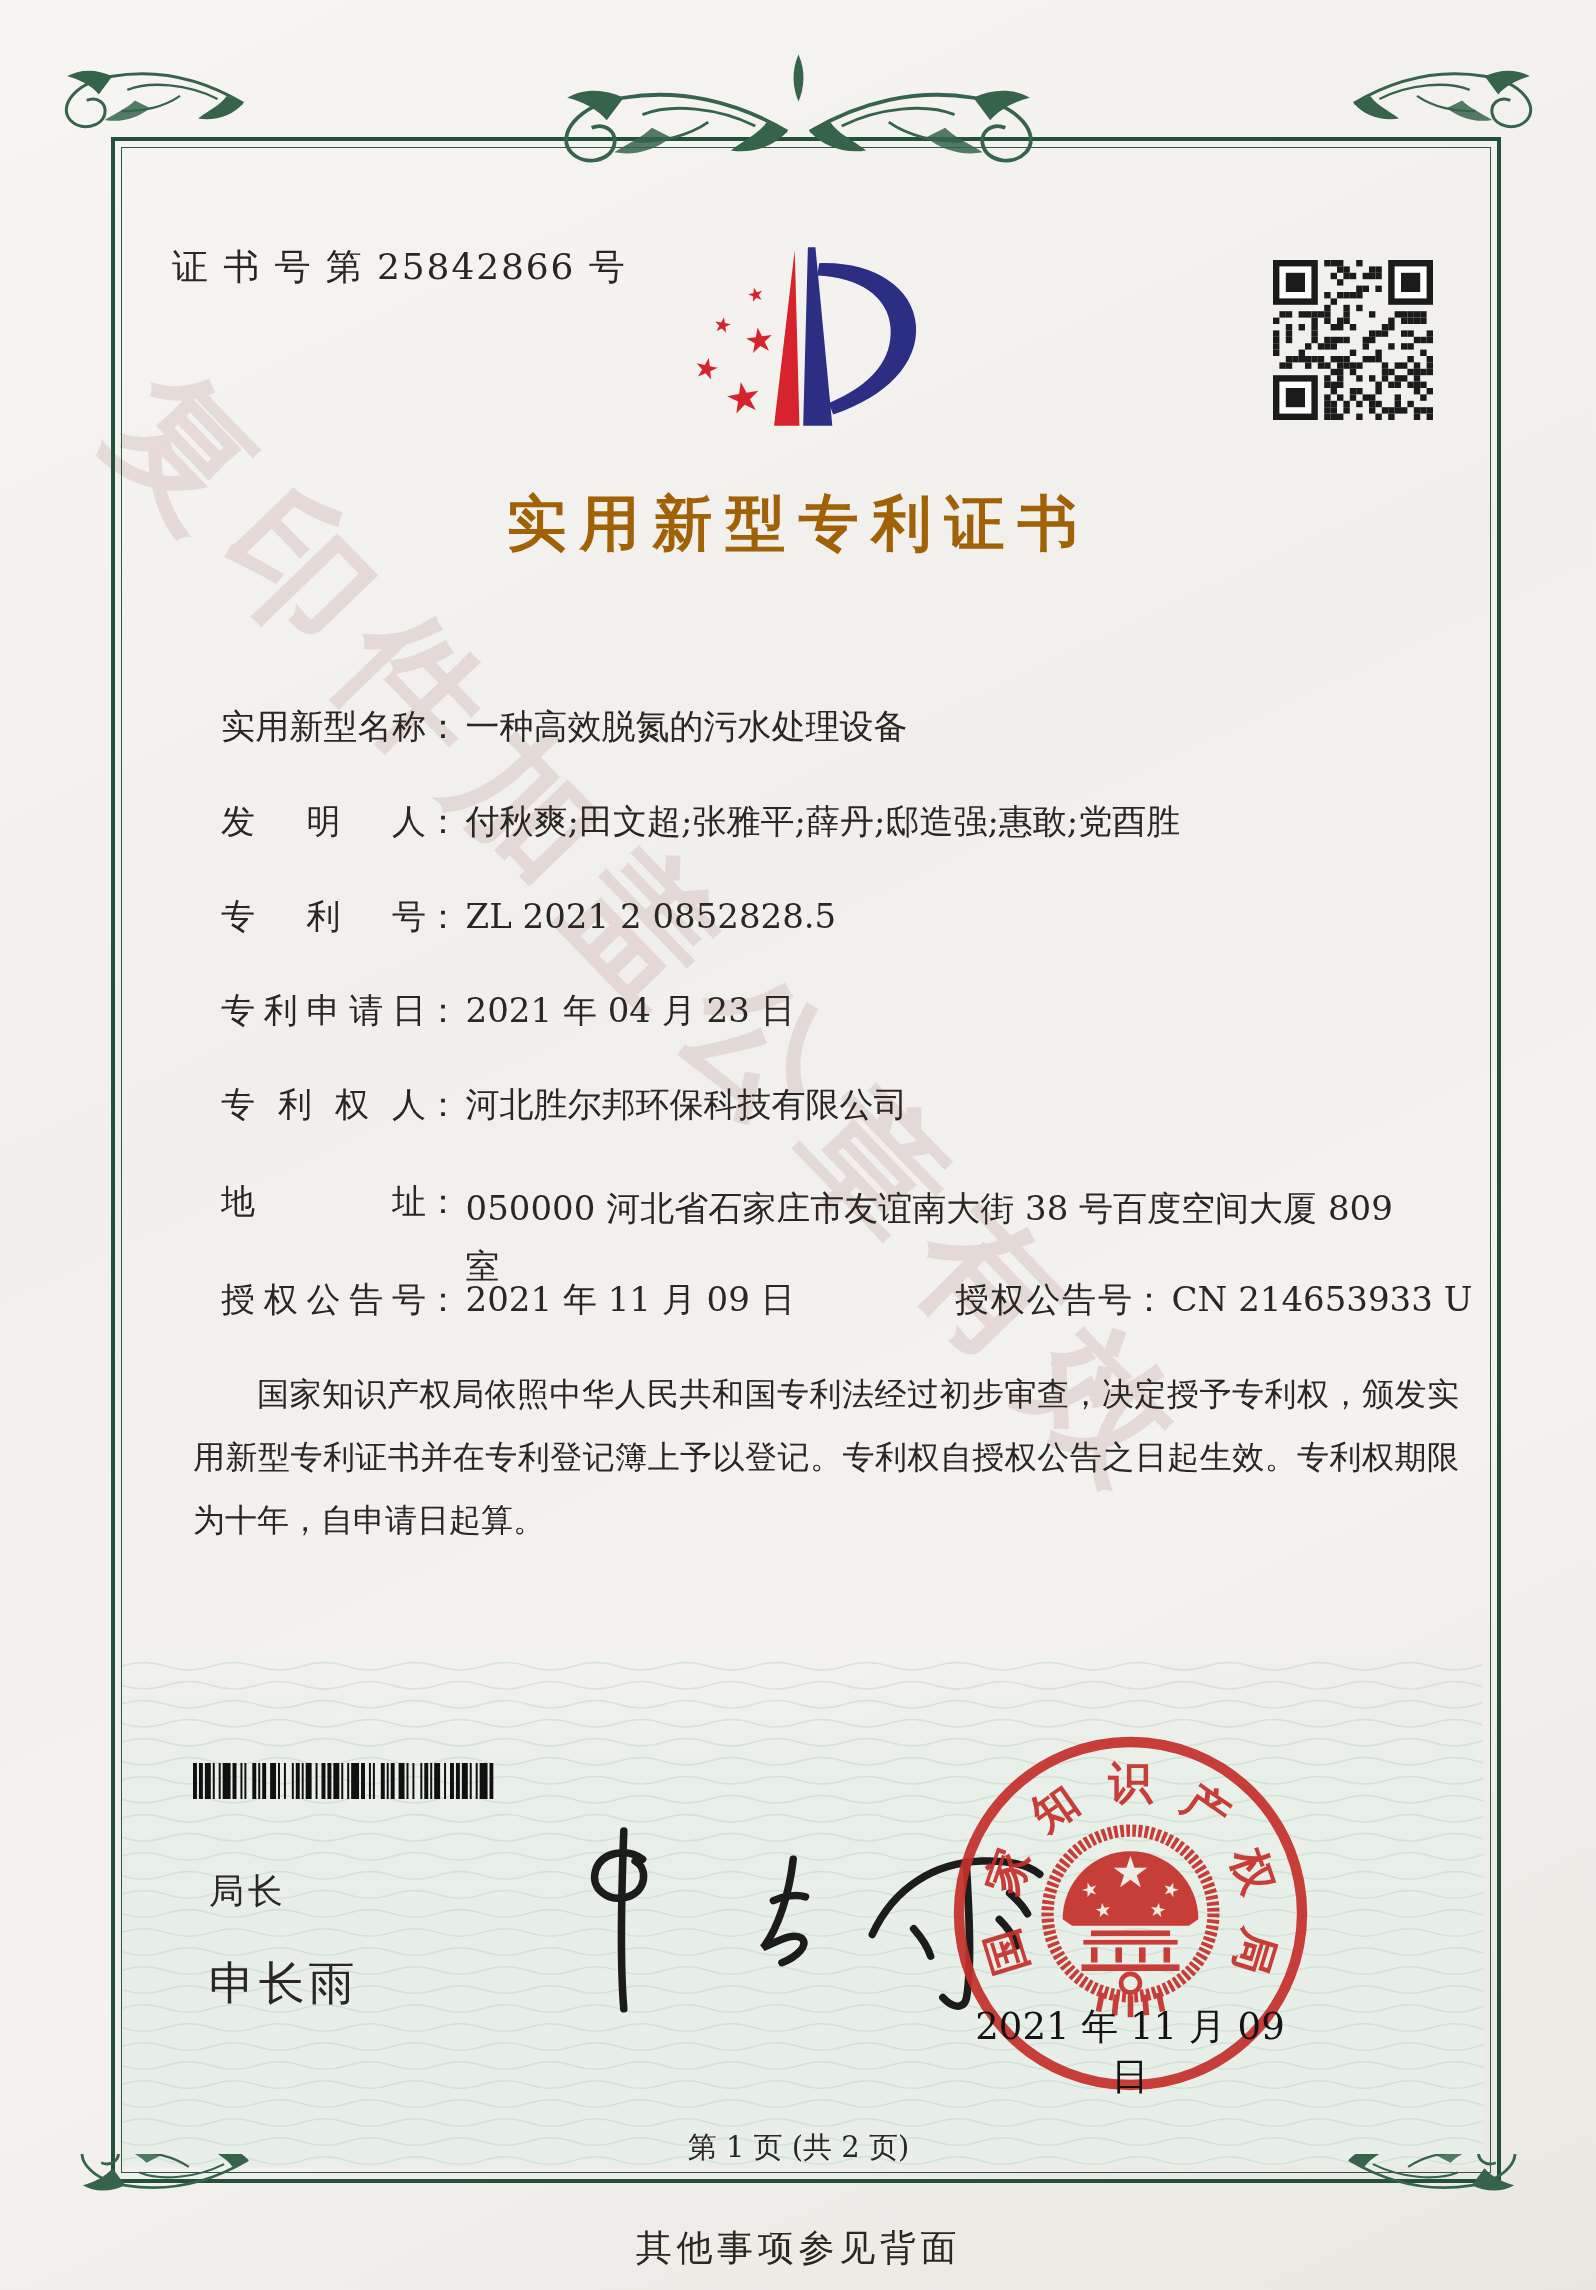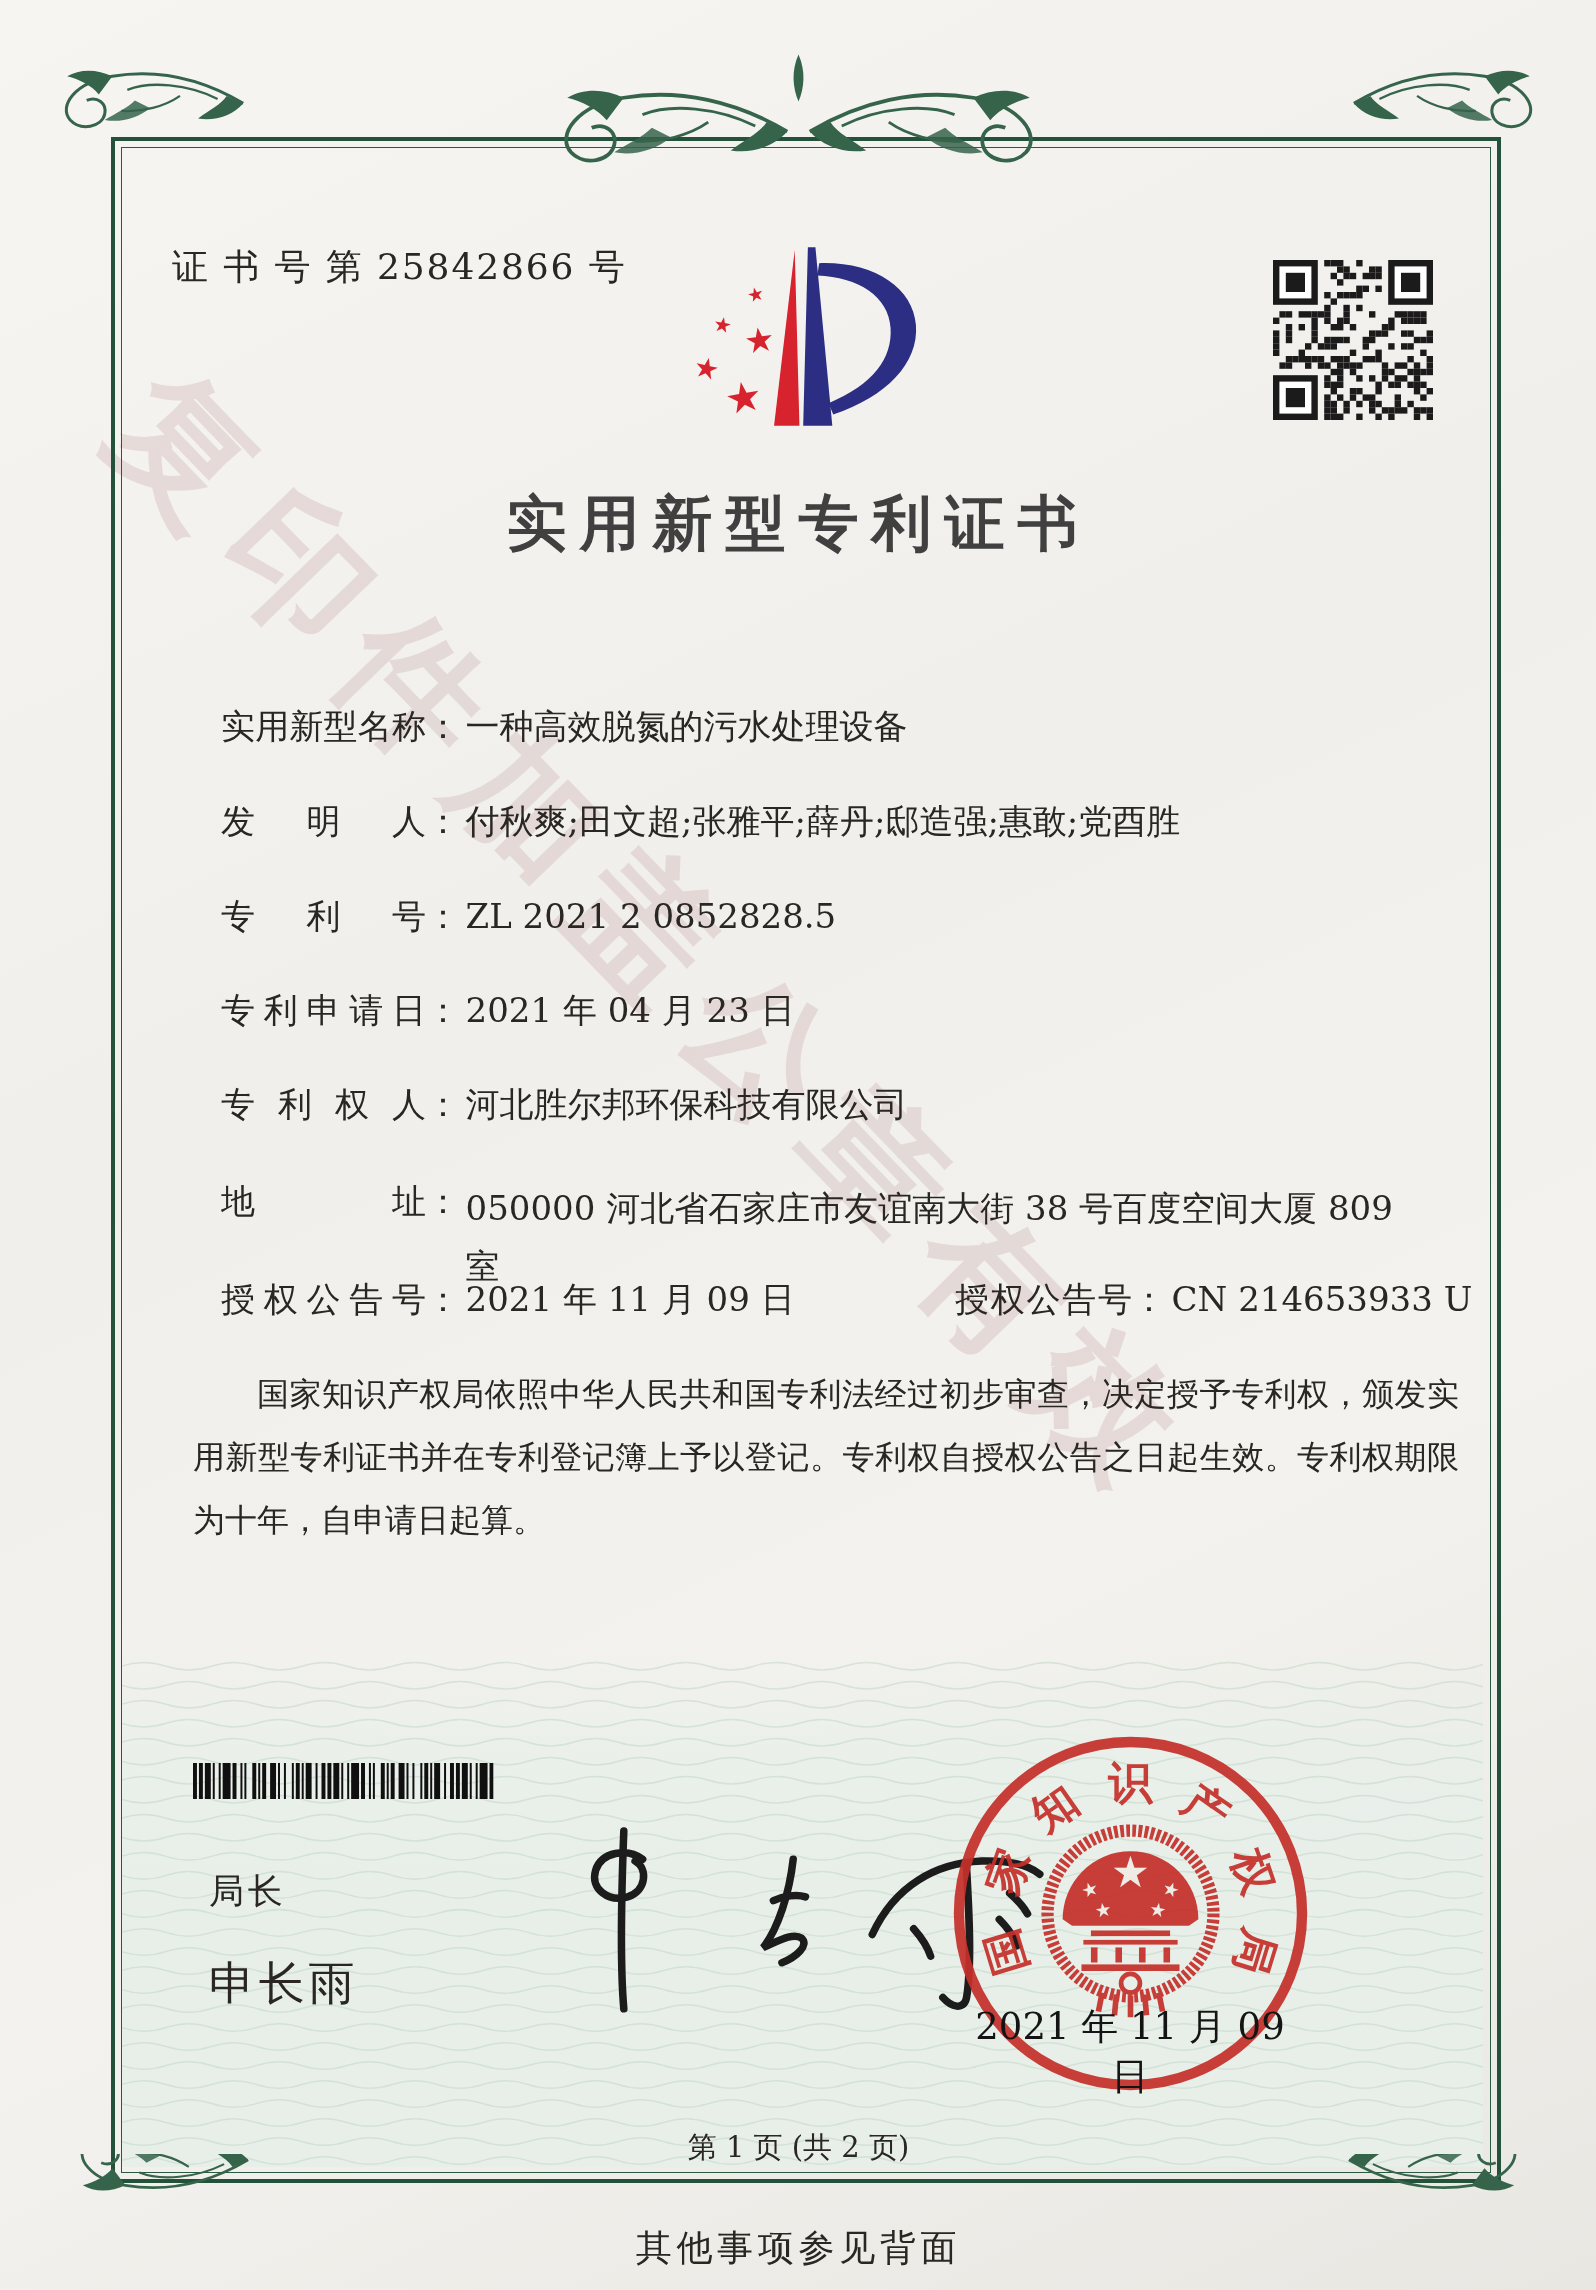--- a/index.html
+++ b/index.html
@@ -17,21 +17,21 @@
     background:linear-gradient(180deg,rgba(232,239,233,0) 0,rgba(232,239,233,.85) 113px,#e8efe9 245px);}
   #waves{position:absolute;left:0;top:0;width:100%;height:100%;opacity:.55;}
   #waves path{fill:none;stroke:#c3d8c8;stroke-width:1.6;}
   
   #watermark{left:202px;top:334px;font-size:141px;font-weight:bold;letter-spacing:24.5px;
     color:rgba(199,168,168,.32);transform:rotate(46deg);transform-origin:0 0;white-space:nowrap;z-index:1;}
   
   #cert-no{left:172px;top:243px;font-size:36px;letter-spacing:1.9px;z-index:3;}
   #logo{left:689px;top:235px;width:250px;height:218px;z-index:3;}
   #qr{left:1273px;top:260px;width:160px;height:160px;z-index:3;fill:#1b1b1b;}
-  #title{left:0;top:484px;width:100%;text-align:center;font-size:60px;font-weight:bold;letter-spacing:13px;z-index:3;color:#404040;}
+  #title{left:0;top:484px;width:100%;text-align:center;font-size:60px;font-weight:bold;letter-spacing:13px;z-index:3;color:#a16207;}
   
   .frow{left:193px;width:1266px;font-size:34px;line-height:45px;z-index:3;margin-left:28px;}
   .flabel{display:inline-block;width:205px;text-align:justify;text-align-last:justify;vertical-align:top;}
   .fcolon{vertical-align:top;margin-right:5.6px;}
   .fvalue{display:inline-block;vertical-align:top;max-width:998px;}
   .addr{width:946px;line-height:58px;}
   #grant2 .flabel{width:177px;}
   
   #paragraphs{left:193px;top:1363px;width:1266px;font-size:32px;line-height:63px;text-align:justify;z-index:3;}
   #paragraphs p{margin:0;text-indent:2em;}

